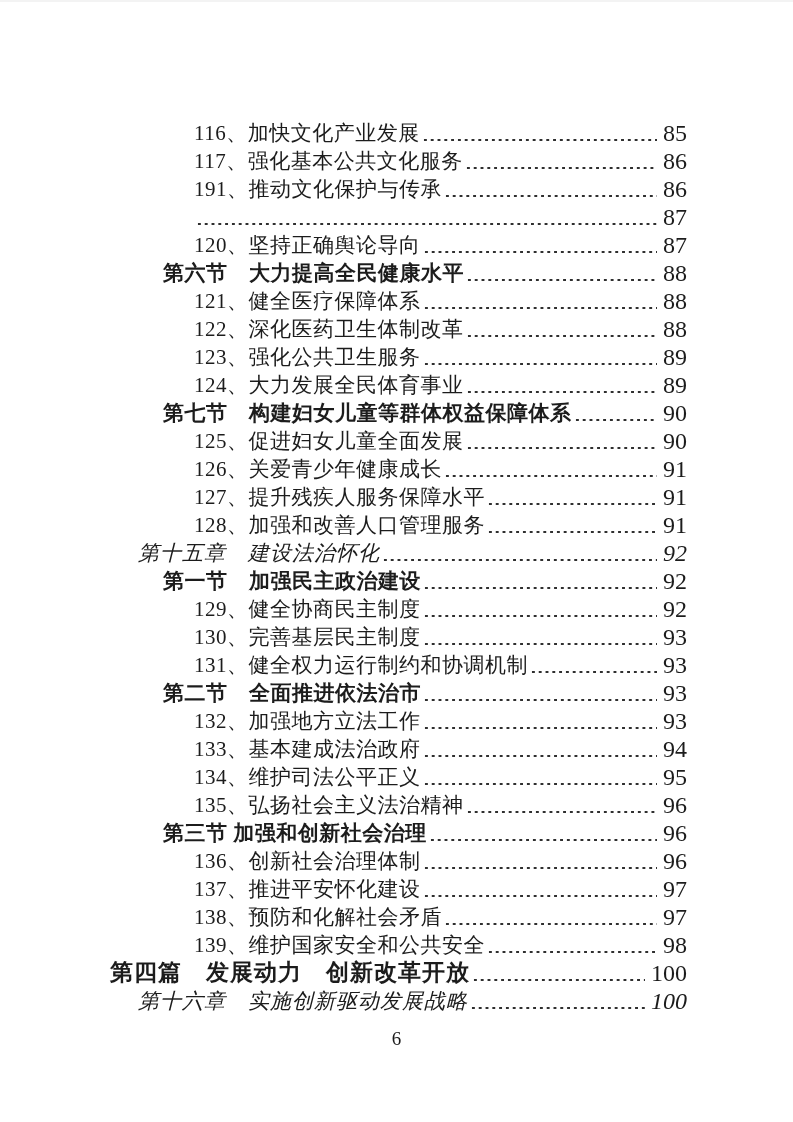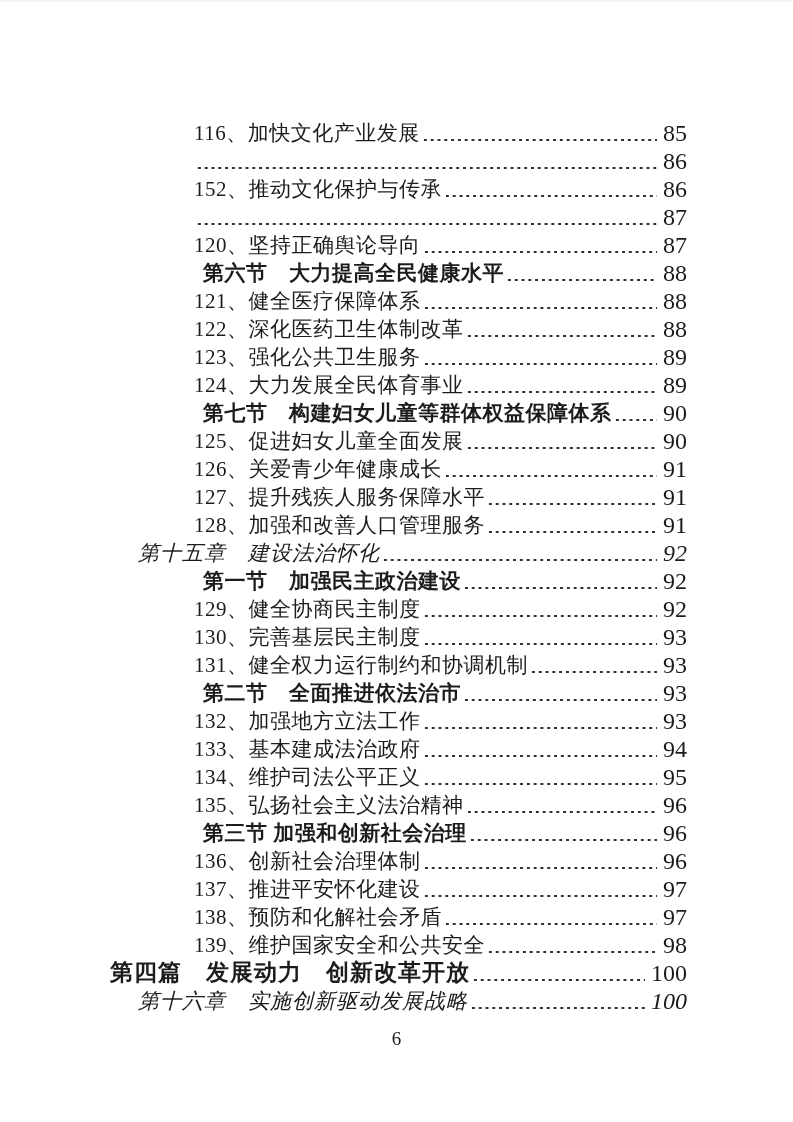--- a/index.html
+++ b/index.html
@@ -25,21 +25,21 @@
   }
   .toc-text{
     font-size:21px;
     line-height:28px;
     white-space:nowrap;
     letter-spacing:0.5px;
   }
   .lv-item{padding-left:84px;}
   .lv-item .toc-text{font-weight:normal;}
   .lv-section{padding-left:53px;}
-  .lv-section .toc-text{font-weight:bold;margin-left:40px;}
+  .lv-section .toc-text{font-weight:bold;}
   .lv-chapter{padding-left:28px;font-style:italic;}
   .lv-chapter .toc-text{
     font-family:"Liberation Sans","DejaVu Sans",sans-serif;
     font-weight:normal;
     letter-spacing:1px;
   }
   .lv-part{padding-left:0;}
   .lv-part .toc-text{
     font-weight:bold;
     font-size:23px;
@@ -76,25 +76,26 @@
 <body>
 
 <div class="page">
   <div class="toc">
       <div class="toc-row lv-item">
     <span class="toc-text">116、加快文化产业发展</span>
     <span class="leader"></span>
     <span class="pagenum">85</span>
   </div>
       <div class="toc-row lv-item">
+    <span class="toc-text">117、强化基本公共文化服务</span>
     <span class="leader"></span>
     <span class="pagenum">86</span>
   </div>
       <div class="toc-row lv-item">
-    <span class="toc-text">152、推动文化保护与传承</span>
+    <span class="toc-text">191、推动文化保护与传承</span>
     <span class="leader"></span>
     <span class="pagenum">86</span>
   </div>
       <div class="toc-row lv-item">
     <span class="leader"></span>
     <span class="pagenum">87</span>
   </div>
       <div class="toc-row lv-item">
     <span class="toc-text">120、坚持正确舆论导向</span>
     <span class="leader"></span>

